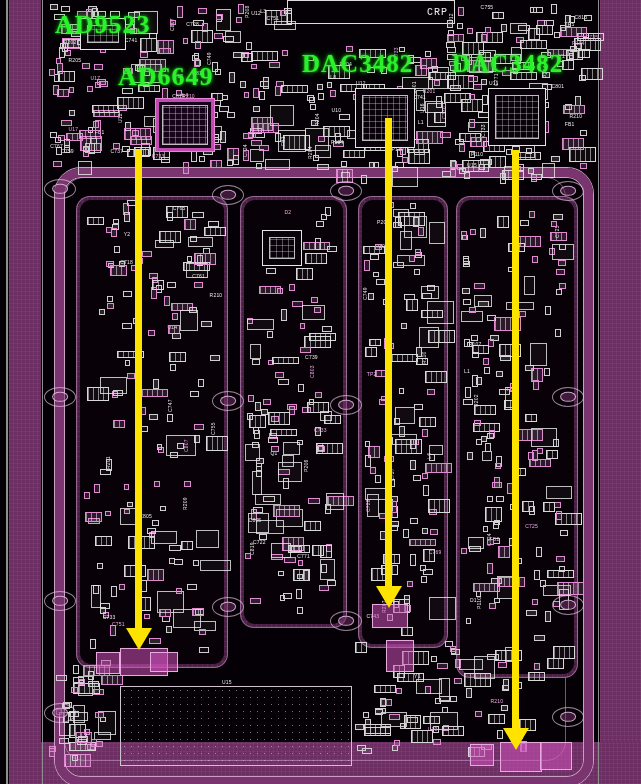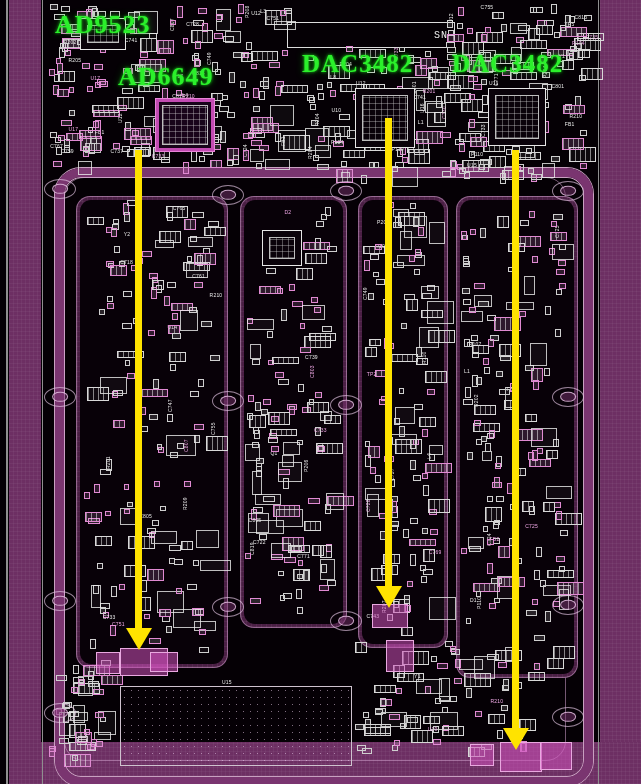--- a/index.html
+++ b/index.html
@@ -181,21 +181,21 @@
   <div class="edge-line edge-r1"></div>
 
   <div class="ring"></div>
   <div class="ring2"></div>
 
   <div class="col col-a"></div>
   <div class="col col-b"></div>
   <div class="col col-c"></div>
   <div class="col col-d"></div>
 
-  <div class="tbox" style="left:287px;top:22px;width:160px;height:24px;">SN</div>
+  <div class="tbox" style="left:287px;top:0px;width:160px;height:22px;">CRP</div>
 
   <div id="silk">
       <div class="pad" style="width: 22.8px; height: 9.2px; border-color: rgba(235, 235, 235, 0.8); position: absolute; left: 264.8px; top: 159.2px;"></div>
       <div class="pad sm pink" style="width: 4px; height: 9.6px; position: absolute; left: 183.3px; top: 162.3px;"></div>
       <div class="pad sm pink" style="width: 7.4px; height: 4px; position: absolute; left: 99px; top: 81.3px;"></div>
       <div class="pad sm pink" style="width: 4.7px; height: 4px; position: absolute; left: 112.9px; top: 143.1px;"></div>
       <div class="pad" style="width: 15px; height: 7.4px; background-image: repeating-linear-gradient(90deg, rgba(235, 235, 235, 0.55) 0px, rgba(235, 235, 235, 0.55) 1px, transparent 1px, transparent 5px); position: absolute; left: 133.7px; top: 146.8px;"></div>
       <div class="pad sm pink fill" style="width: 4.2px; height: 4px; position: absolute; left: 175.7px; top: 89.8px;"></div>
       <div class="pad sm" style="width: 6.8px; height: 4px; position: absolute; left: 61.4px; top: 5.7px;"></div>
       <div class="lbl pinktxt" style="position: absolute; left: 151.8px; top: 152.5px;">C733</div>

